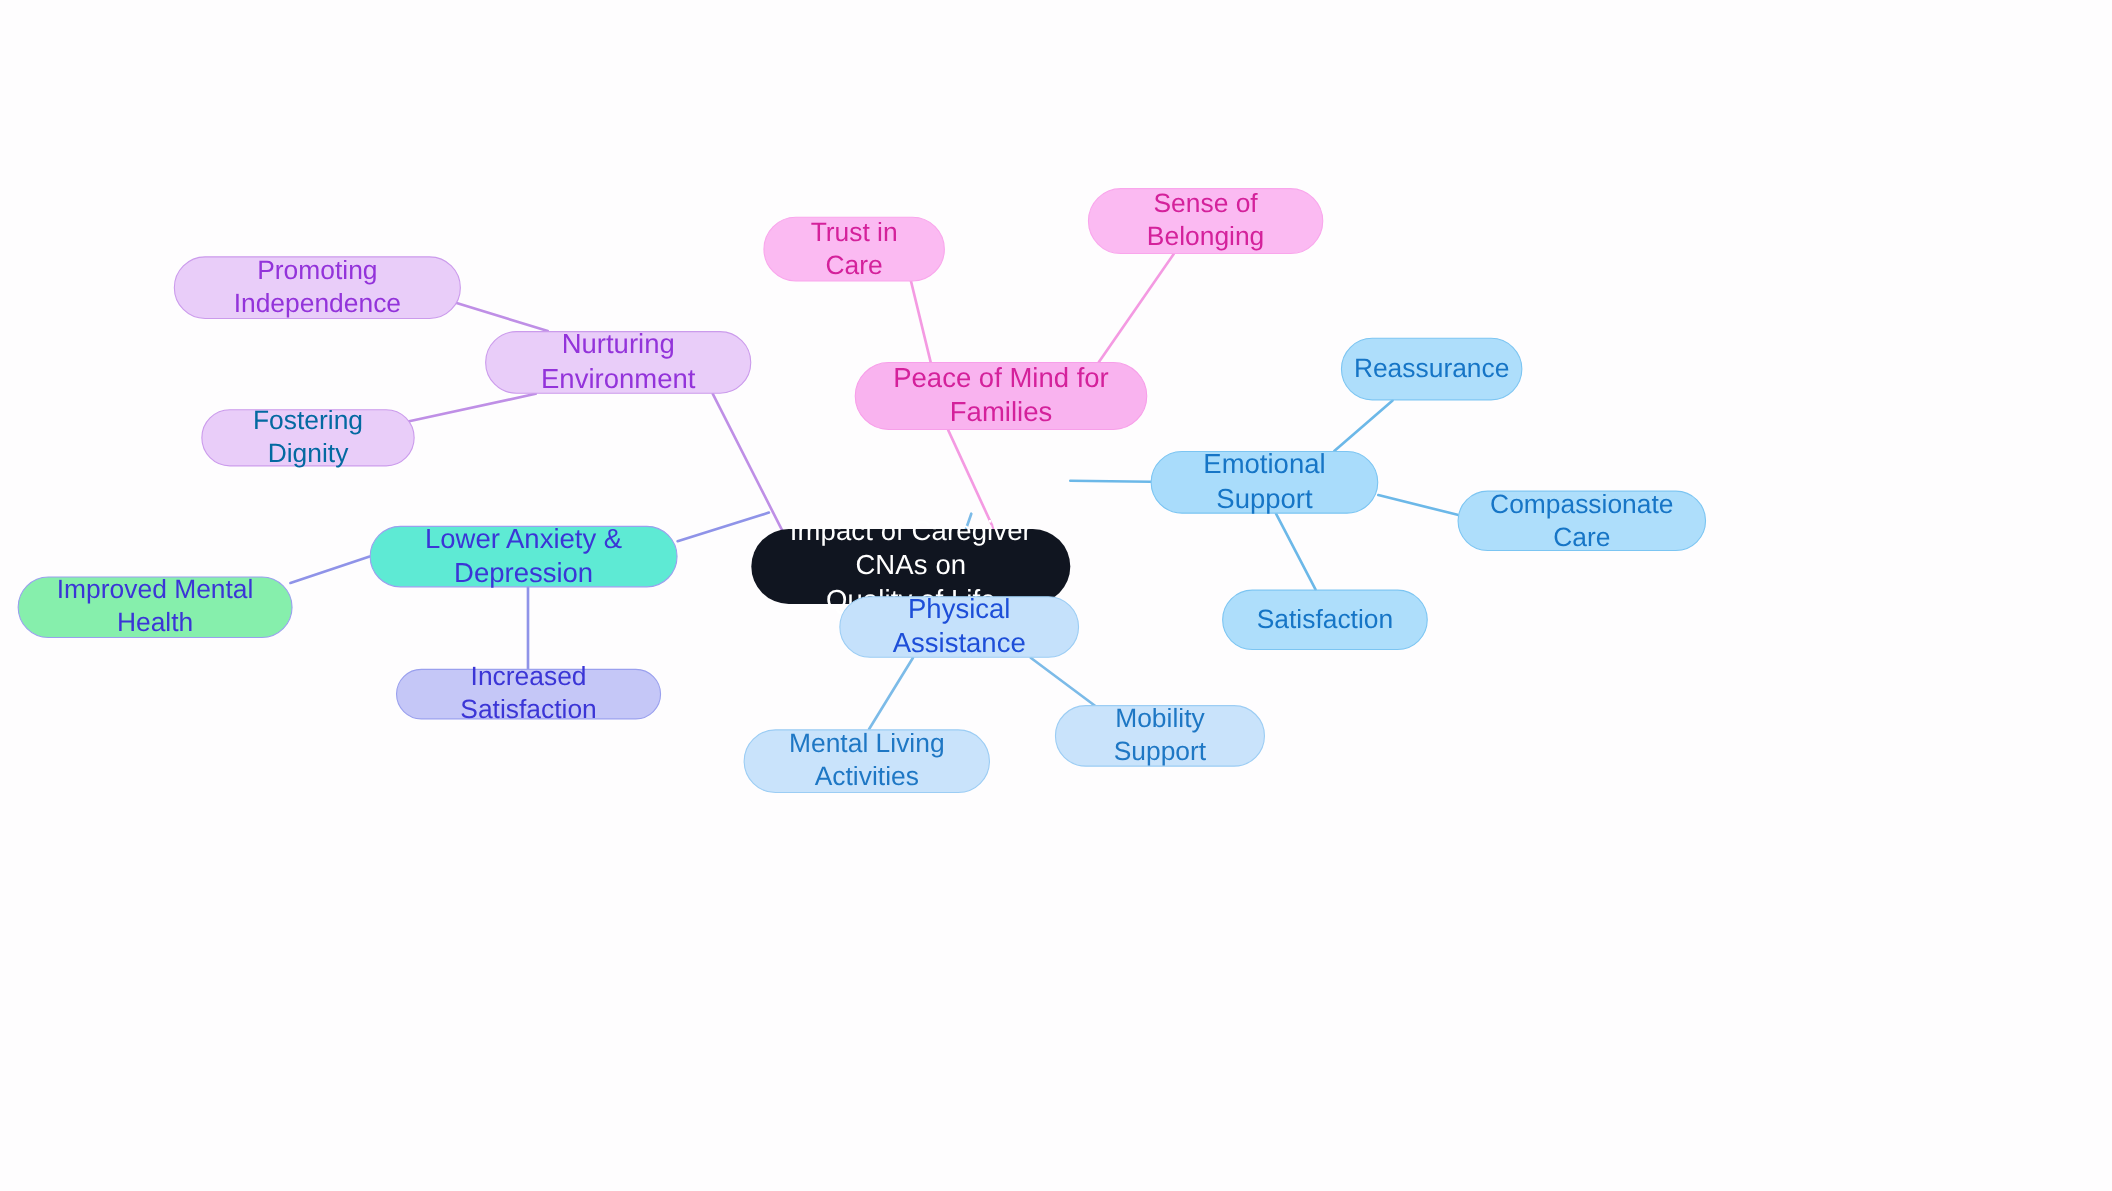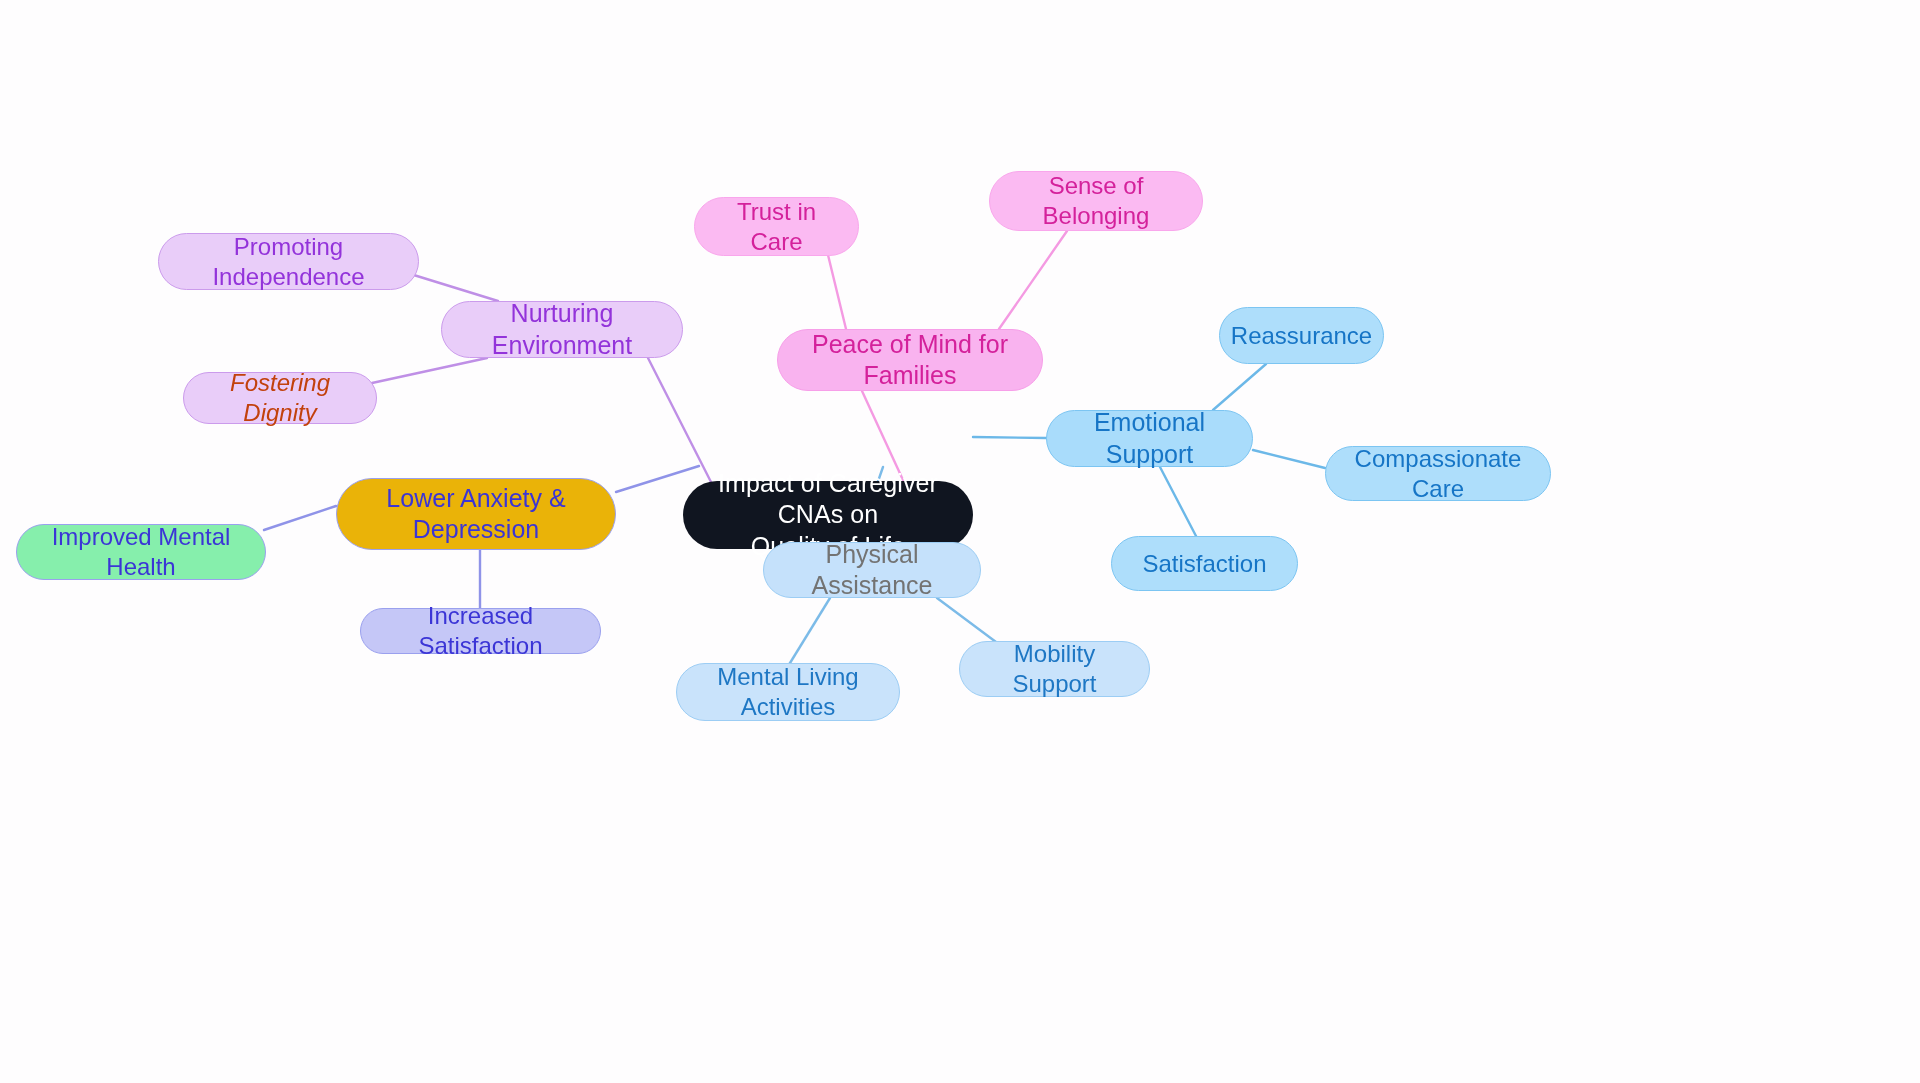--- a/index.html
+++ b/index.html
@@ -60,25 +60,25 @@
       <line x1="937" y1="598" x2="1000" y2="645" stroke="#7cbbe8" stroke-width="2.4" stroke-linecap="round"></line>
     </svg>
   <div id="nodes">
       <div class="node root" style="left: 683px; top: 481px; width: 290px; height: 68px; background: rgb(16, 21, 32); color: rgb(255, 255, 255);">Impact of Caregiver CNAs on
 Quality of Life</div>
       <div class="node branch" style="left: 777px; top: 329px; width: 266px; height: 62px; background: rgb(249, 179, 239); border-color: rgb(247, 159, 233); color: rgb(212, 33, 155);">Peace of Mind for Families</div>
       <div class="node leaf" style="left: 694px; top: 197px; width: 165px; height: 59px; background: rgb(251, 186, 242); border-color: rgb(249, 166, 236); color: rgb(212, 33, 155);">Trust in Care</div>
       <div class="node leaf" style="left: 989px; top: 171px; width: 214px; height: 60px; background: rgb(251, 186, 242); border-color: rgb(249, 166, 236); color: rgb(212, 33, 155); text-align: center;">Sense of Belonging</div>
       <div class="node branch" style="left: 441px; top: 301px; width: 242px; height: 57px; background: rgb(233, 205, 249); border-color: rgb(203, 155, 236); color: rgb(147, 51, 218);">Nurturing Environment</div>
       <div class="node leaf" style="left: 158px; top: 233px; width: 261px; height: 57px; background: rgb(233, 205, 249); border-color: rgb(203, 155, 236); color: rgb(147, 51, 218);">Promoting Independence</div>
-      <div class="node leaf" style="left: 183px; top: 372px; width: 194px; height: 52px; background: rgb(233, 205, 249); border-color: rgb(203, 155, 236); color: #c2410c; font-style: italic;">Fostering Dignity</div>
-      <div class="node branch" style="left: 336px; top: 478px; width: 280px; height: 72px; background: #eab308; border-color: rgb(154, 160, 238); color: rgb(59, 53, 214);">Lower Anxiety &amp; Depression</div>
+      <div class="node leaf" style="left: 183px; top: 372px; width: 194px; height: 52px; background: rgb(233, 205, 249); border-color: rgb(203, 155, 236); color: #0369a1;">Fostering Dignity</div>
+      <div class="node branch" style="left: 336px; top: 478px; width: 280px; height: 56px; background: #5eead4; border-color: rgb(154, 160, 238); color: rgb(59, 53, 214);">Lower Anxiety &amp; Depression</div>
       <div class="node leaf" style="left: 16px; top: 524px; width: 250px; height: 56px; background: #86efac; border-color: rgb(154, 160, 238); color: rgb(59, 53, 214);">Improved Mental Health</div>
       <div class="node leaf" style="left: 360px; top: 608px; width: 241px; height: 46px; background: rgb(197, 199, 247); border-color: rgb(154, 160, 238); color: rgb(59, 53, 214);">Increased Satisfaction</div>
       <div class="node branch" style="left: 1046px; top: 410px; width: 207px; height: 57px; background: rgb(169, 220, 251); border-color: rgb(124, 197, 242); color: rgb(22, 117, 198);">Emotional Support</div>
       <div class="node leaf" style="left: 1219px; top: 307px; width: 165px; height: 57px; background: rgb(174, 222, 251); border-color: rgb(124, 197, 242); color: rgb(22, 117, 198);">Reassurance</div>
       <div class="node leaf" style="left: 1325px; top: 446px; width: 226px; height: 55px; background: rgb(174, 222, 251); border-color: rgb(124, 197, 242); color: rgb(22, 117, 198);">Compassionate Care</div>
       <div class="node leaf" style="left: 1111px; top: 536px; width: 187px; height: 55px; background: rgb(174, 222, 251); border-color: rgb(124, 197, 242); color: rgb(22, 117, 198);">Satisfaction</div>
-      <div class="node branch" style="left: 763px; top: 542px; width: 218px; height: 56px; background: rgb(197, 225, 251); border-color: rgb(156, 205, 244); color: #737373;">Physical Assistance</div>
+      <div class="node branch" style="left: 763px; top: 542px; width: 218px; height: 56px; background: rgb(197, 225, 251); border-color: rgb(156, 205, 244); color: #1d4ed8;">Physical Assistance</div>
       <div class="node leaf" style="left: 676px; top: 663px; width: 224px; height: 58px; background: rgb(201, 227, 251); border-color: rgb(156, 205, 244); color: rgb(30, 119, 196);">Mental Living Activities</div>
       <div class="node leaf" style="left: 959px; top: 641px; width: 191px; height: 56px; background: rgb(201, 227, 251); border-color: rgb(156, 205, 244); color: rgb(30, 119, 196);">Mobility Support</div>
     </div>
 </div>
 
 </body></html>

